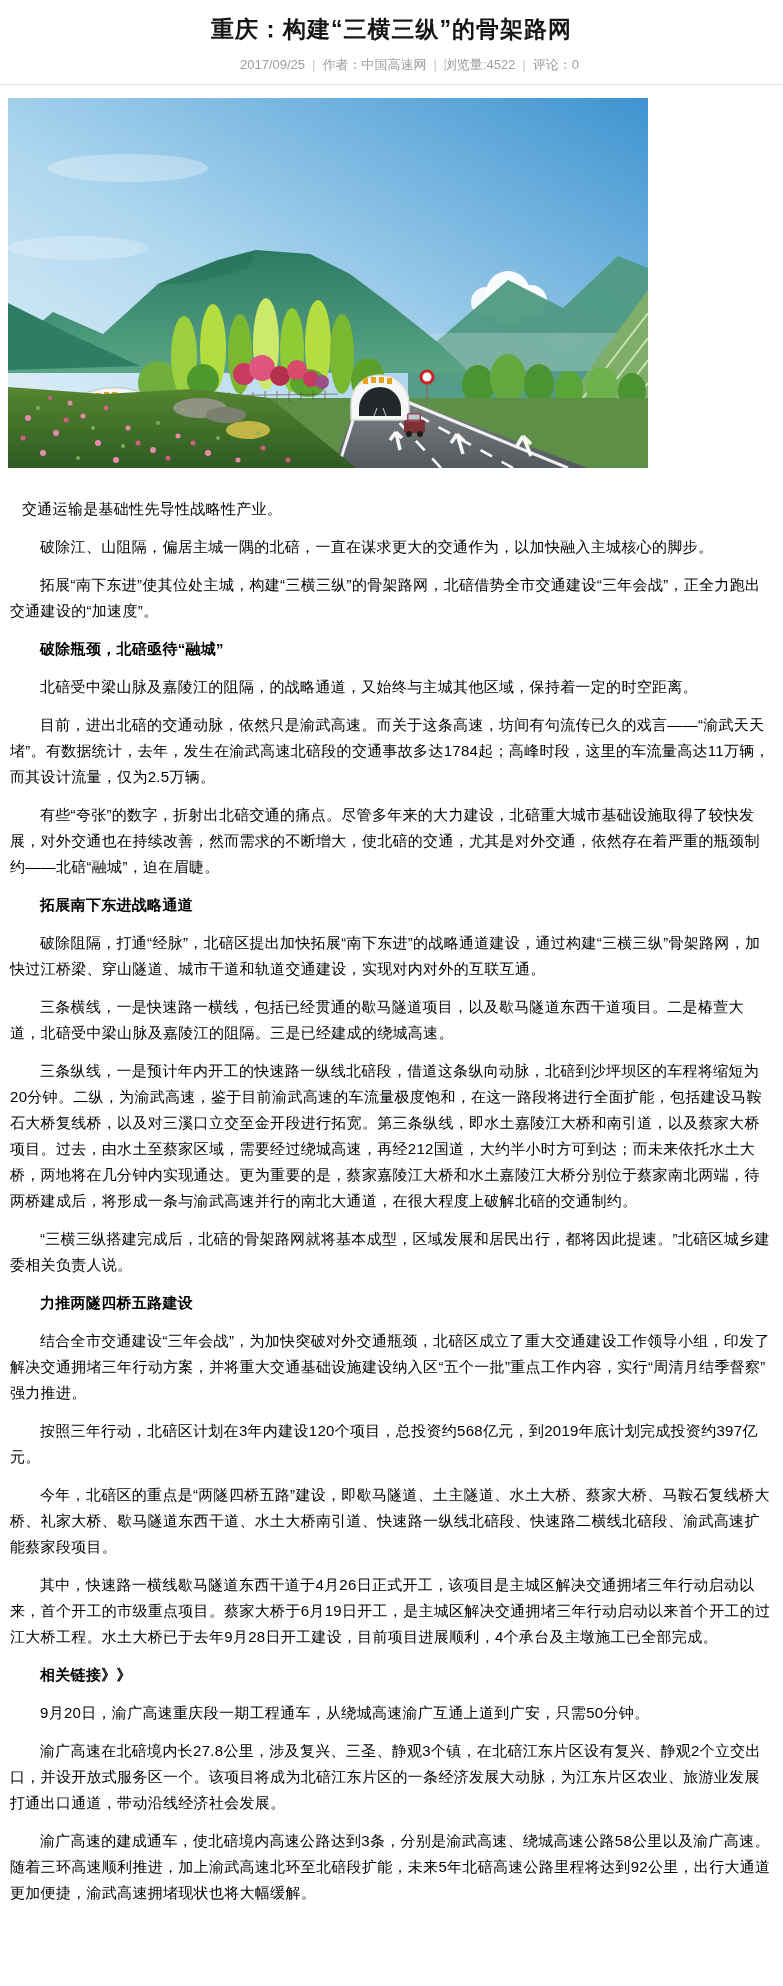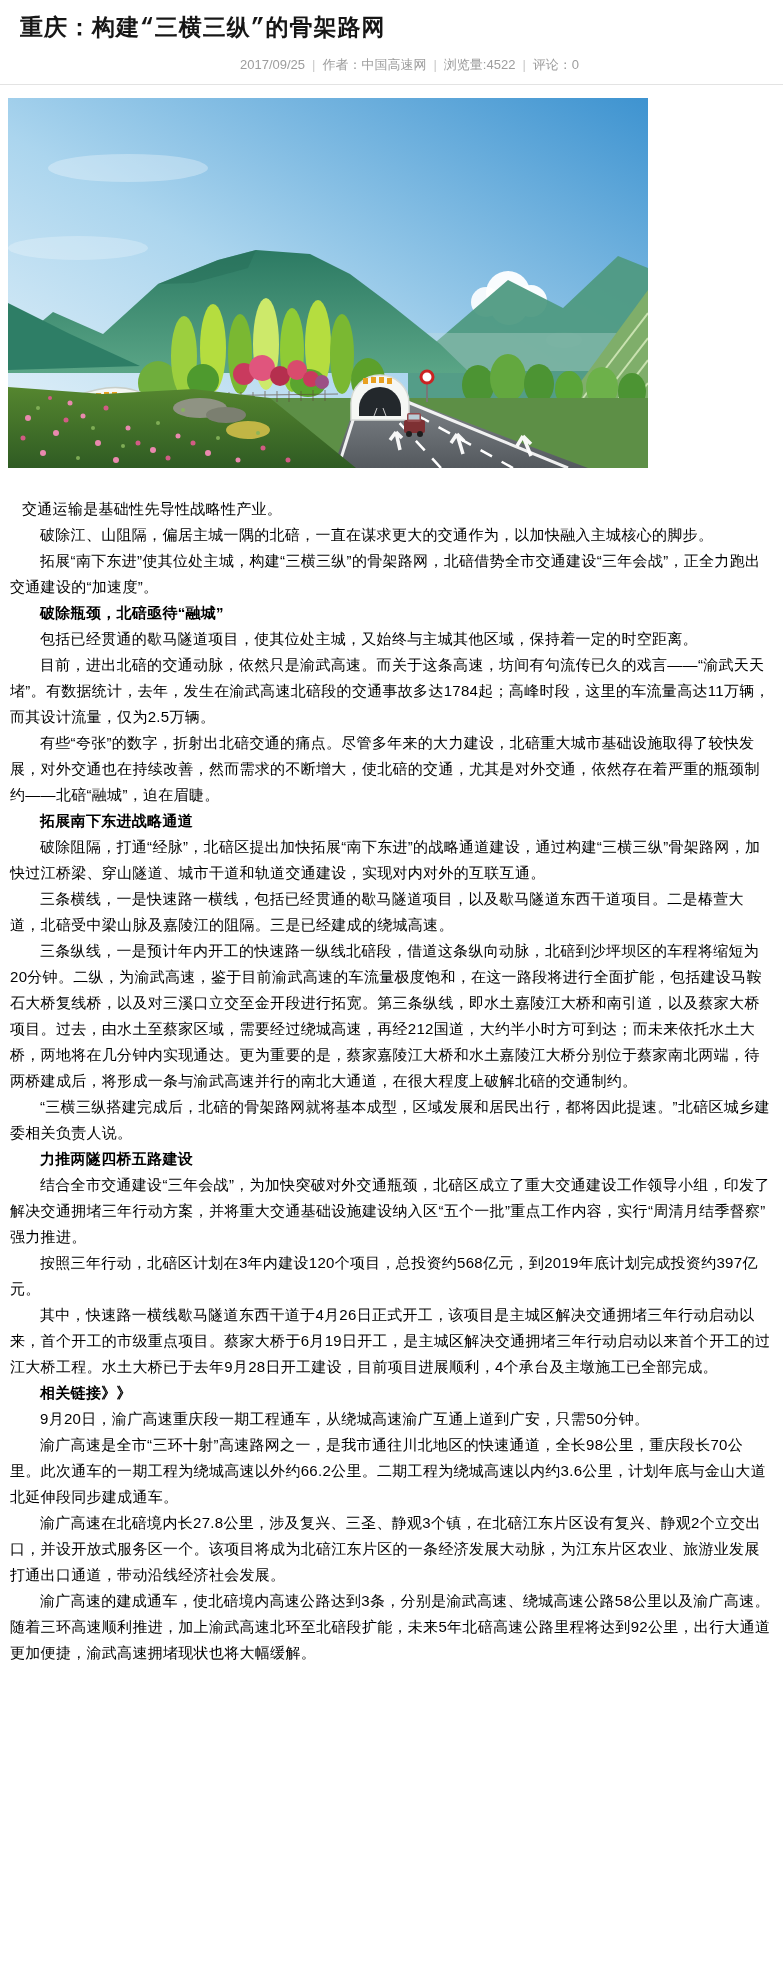--- a/index.html
+++ b/index.html
@@ -3,38 +3,38 @@
 <meta charset="utf-8">
 <style>
   html,body{margin:0;padding:0;background:#fff;}
   body{
     width:783px;height:1986px;overflow:hidden;
     font-family:"Liberation Sans","DejaVu Sans",sans-serif;
     color:#000;
   }
   .page{width:783px;}
   .page-title{
-    font-size:23px;font-weight:bold;color:#161616;
-    margin:14px 20px 12px;line-height:30px;letter-spacing:1px;font-family:Liberation Mono, monospace;
+    text-align:center;font-size:23px;font-weight:bold;color:#161616;
+    margin:14px 20px 12px;line-height:30px;letter-spacing:1px;
   }
   .meta{
     text-align:center;color:#9d9d9d;font-size:13px;margin:12px 0 11px;line-height:17px;padding-left:36px;
   }
   .meta .sep{margin:0 7px;color:#c9c9c9;}
   .header-divider{
     border:none;border-top:1px solid #e3e3e3;margin:0;
   }
   .hero{
     display:block;margin:13px 0 0 8px;width:640px;height:370px;
   }
   .article-body{
     padding:0 10px;margin-top:28px;
     font-size:15px;line-height:26px;letter-spacing:.3px;color:#000;
   }
-  .para{margin:0 0;text-indent:2em;}
+  .para{margin:12px 0;text-indent:2em;}
   .para.lead{text-indent:.8em;}
   .para.heading{font-weight:bold;text-indent:2em;}
 </style>
 </head>
 <body>
 
 <div class="page">
 
   <h1 class="page-title">重庆：构建“三横三纵”的骨架路网</h1>
 
@@ -239,32 +239,32 @@
       <circle cx="70" cy="360" r="2"></circle>
         <circle cx="175" cy="312" r="2"></circle>
     </g>
   </svg>
 
   <div class="article-body">
       <p class="para lead">交通运输是基础性先导性战略性产业。</p>
       <p class="para body">破除江、山阻隔，偏居主城一隅的北碚，一直在谋求更大的交通作为，以加快融入主城核心的脚步。</p>
       <p class="para body">拓展“南下东进”使其位处主城，构建“三横三纵”的骨架路网，北碚借势全市交通建设“三年会战”，正全力跑出交通建设的“加速度”。</p>
       <p class="para heading">破除瓶颈，北碚亟待“融城”</p>
-      <p class="para body">包括已经贯通的歇马隧道项目，使其位处主城，又始终与主城其他区域，保持着一定的时空距离。</p>
+      <p class="para body">北碚受中梁山脉及嘉陵江的阻隔，的战略通道，又始终与主城其他区域，保持着一定的时空距离。</p>
       <p class="para body">目前，进出北碚的交通动脉，依然只是渝武高速。而关于这条高速，坊间有句流传已久的戏言——“渝武天天堵”。有数据统计，去年，发生在渝武高速北碚段的交通事故多达1784起；高峰时段，这里的车流量高达11万辆，而其设计流量，仅为2.5万辆。</p>
       <p class="para body">有些“夸张”的数字，折射出北碚交通的痛点。尽管多年来的大力建设，北碚重大城市基础设施取得了较快发展，对外交通也在持续改善，然而需求的不断增大，使北碚的交通，尤其是对外交通，依然存在着严重的瓶颈制约——北碚“融城”，迫在眉睫。</p>
       <p class="para heading">拓展南下东进战略通道</p>
       <p class="para body">破除阻隔，打通“经脉”，北碚区提出加快拓展“南下东进”的战略通道建设，通过构建“三横三纵”骨架路网，加快过江桥梁、穿山隧道、城市干道和轨道交通建设，实现对内对外的互联互通。</p>
       <p class="para body">三条横线，一是快速路一横线，包括已经贯通的歇马隧道项目，以及歇马隧道东西干道项目。二是椿萱大道，北碚受中梁山脉及嘉陵江的阻隔。三是已经建成的绕城高速。</p>
       <p class="para body">三条纵线，一是预计年内开工的快速路一纵线北碚段，借道这条纵向动脉，北碚到沙坪坝区的车程将缩短为20分钟。二纵，为渝武高速，鉴于目前渝武高速的车流量极度饱和，在这一路段将进行全面扩能，包括建设马鞍石大桥复线桥，以及对三溪口立交至金开段进行拓宽。第三条纵线，即水土嘉陵江大桥和南引道，以及蔡家大桥项目。过去，由水土至蔡家区域，需要经过绕城高速，再经212国道，大约半小时方可到达；而未来依托水土大桥，两地将在几分钟内实现通达。更为重要的是，蔡家嘉陵江大桥和水土嘉陵江大桥分别位于蔡家南北两端，待两桥建成后，将形成一条与渝武高速并行的南北大通道，在很大程度上破解北碚的交通制约。</p>
       <p class="para body">“三横三纵搭建完成后，北碚的骨架路网就将基本成型，区域发展和居民出行，都将因此提速。”北碚区城乡建委相关负责人说。</p>
       <p class="para heading">力推两隧四桥五路建设</p>
       <p class="para body">结合全市交通建设“三年会战”，为加快突破对外交通瓶颈，北碚区成立了重大交通建设工作领导小组，印发了解决交通拥堵三年行动方案，并将重大交通基础设施建设纳入区“五个一批”重点工作内容，实行“周清月结季督察”强力推进。</p>
       <p class="para body">按照三年行动，北碚区计划在3年内建设120个项目，总投资约568亿元，到2019年底计划完成投资约397亿元。</p>
+      <p class="para body">今年，北碚区的重点是“两隧四桥五路”建设，即歇马隧道、土主隧道、水土大桥、蔡家大桥、马鞍石复线桥大桥、礼家大桥、歇马隧道东西干道、水土大桥南引道、快速路一纵线北碚段、快速路二横线北碚段、渝武高速扩能蔡家段项目。</p>
       <p class="para body">其中，快速路一横线歇马隧道东西干道于4月26日正式开工，该项目是主城区解决交通拥堵三年行动启动以来，首个开工的市级重点项目。蔡家大桥于6月19日开工，是主城区解决交通拥堵三年行动启动以来首个开工的过江大桥工程。水土大桥已于去年9月28日开工建设，目前项目进展顺利，4个承台及主墩施工已全部完成。</p>
       <p class="para heading">相关链接》》</p>
       <p class="para body">9月20日，渝广高速重庆段一期工程通车，从绕城高速渝广互通上道到广安，只需50分钟。</p>
-      <p class="para body">渝广高速是全市“三环十射”高速路网之一，是我市通往川北地区的快速通道，全长98公里，重庆段长70公里。此次通车的一期工程为绕城高速以外约66.2公里。二期工程为绕城高速以内约3.6公里，计划年底与金山大道北延伸段同步建成通车。</p>
       <p class="para body">渝广高速在北碚境内长27.8公里，涉及复兴、三圣、静观3个镇，在北碚江东片区设有复兴、静观2个立交出口，并设开放式服务区一个。该项目将成为北碚江东片区的一条经济发展大动脉，为江东片区农业、旅游业发展打通出口通道，带动沿线经济社会发展。</p>
       <p class="para body">渝广高速的建成通车，使北碚境内高速公路达到3条，分别是渝武高速、绕城高速公路58公里以及渝广高速。随着三环高速顺利推进，加上渝武高速北环至北碚段扩能，未来5年北碚高速公路里程将达到92公里，出行大通道更加便捷，渝武高速拥堵现状也将大幅缓解。</p>
     </div>
 
 </div>
 
 </body></html>

